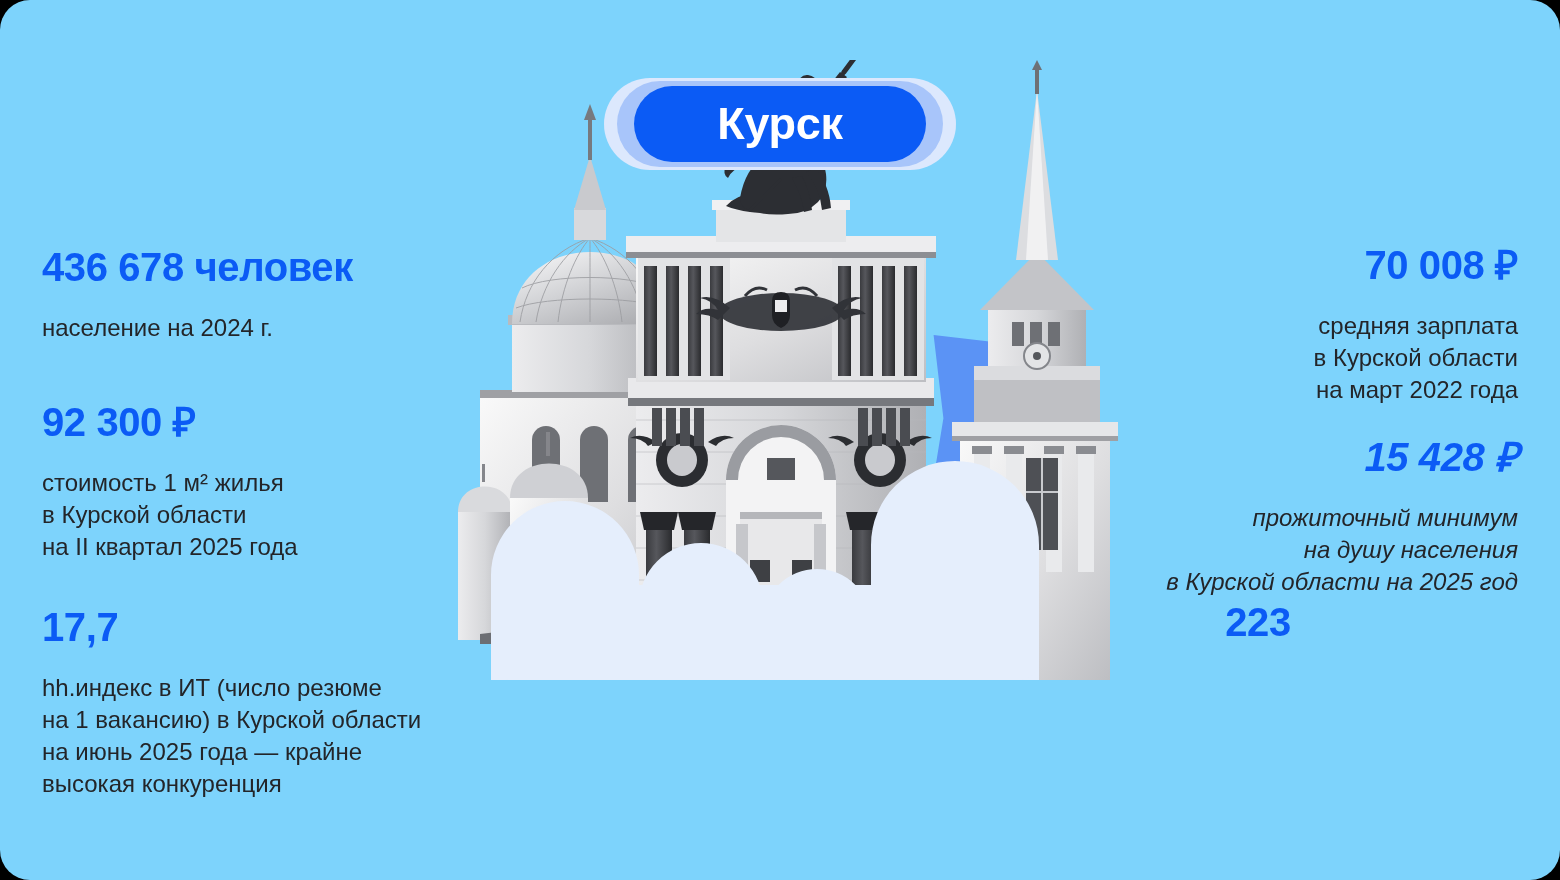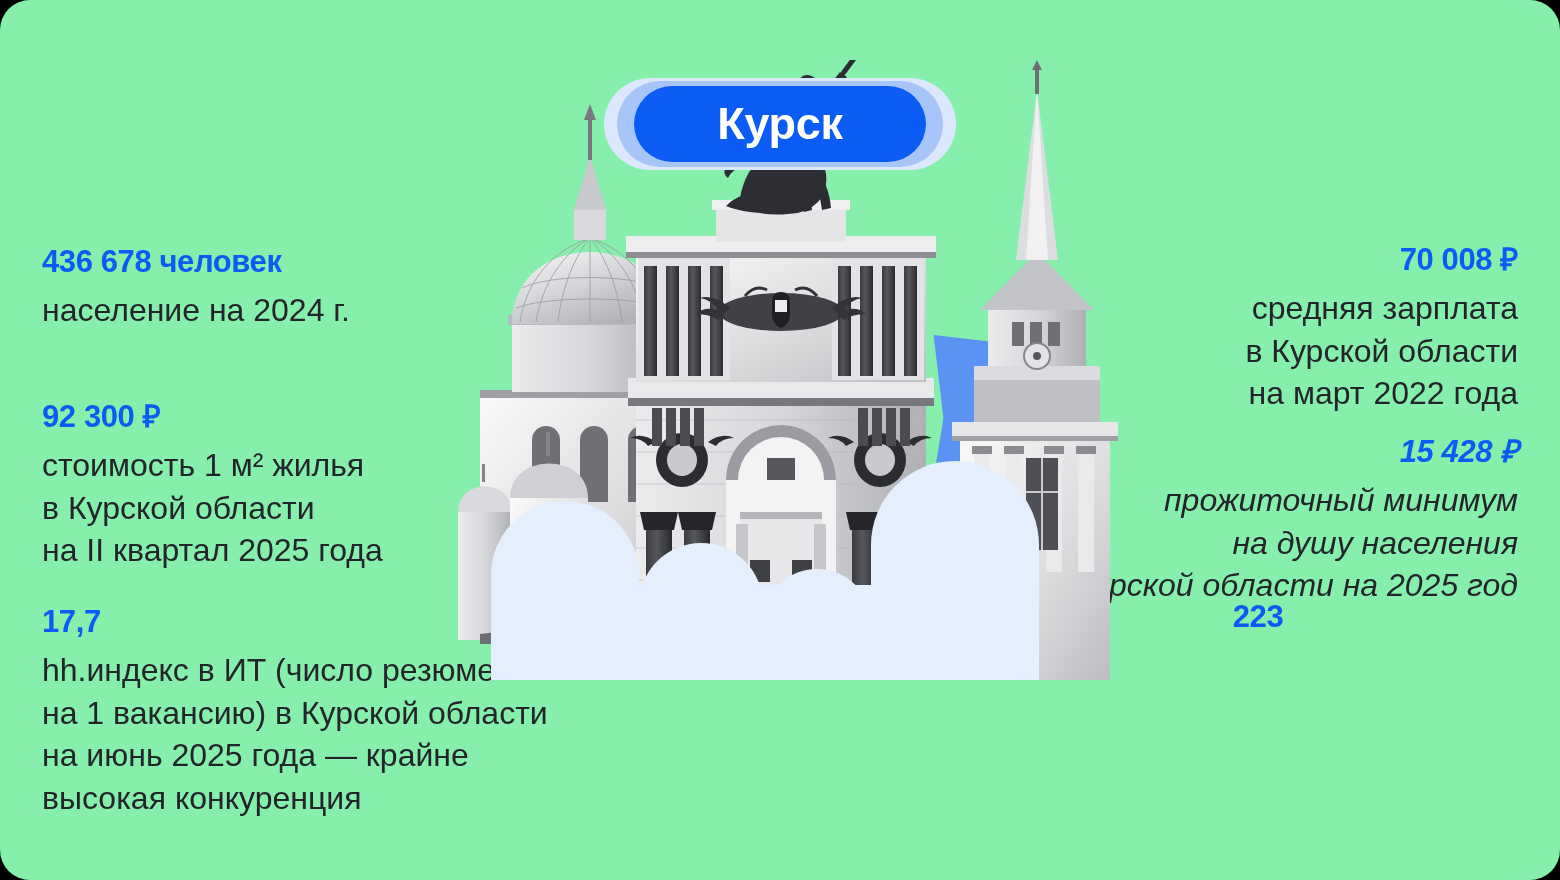--- a/index.html
+++ b/index.html
@@ -5,45 +5,45 @@
   * { margin:0; padding:0; box-sizing:border-box; }
   html, body {
     width:1560px; height:880px;
     background:#000000;
     font-family:"Liberation Sans", sans-serif;
     overflow:hidden;
   }
   #card {
     position:relative;
     width:1560px; height:880px;
-    background:#86efac;
+    background:#7dd3fc;
     border-radius:30px;
     overflow:hidden;
   }
 
   
   .col { position:absolute; top:0; width:520px; }
   .col-left  { left:42px;  text-align:left; }
   .col-right { right:42px; text-align:right; }
 
   .stat { position:absolute; width:100%; }
   .stat-value {
     color:#0B5BF5;
-    font-size:31px;
+    font-size:40px;
     font-weight:bold;
     line-height:1.12;
     letter-spacing:-0.4px;
     white-space:nowrap;
   }
   .stat-desc {
     color:#232529;
-    font-size:32px;
+    font-size:24px;
     font-weight:400;
     line-height:1.34;
-    margin-top:9px;
+    margin-top:22px;
     white-space:pre-line;
   }
 
   
   .s-pop     { top:245px; }
   .s-housing { top:400px; }
   .s-index   { top:605px; }
   
   .s-salary  { top:243px; }
   .s-minimum { top:435px;font-style:italic; }

